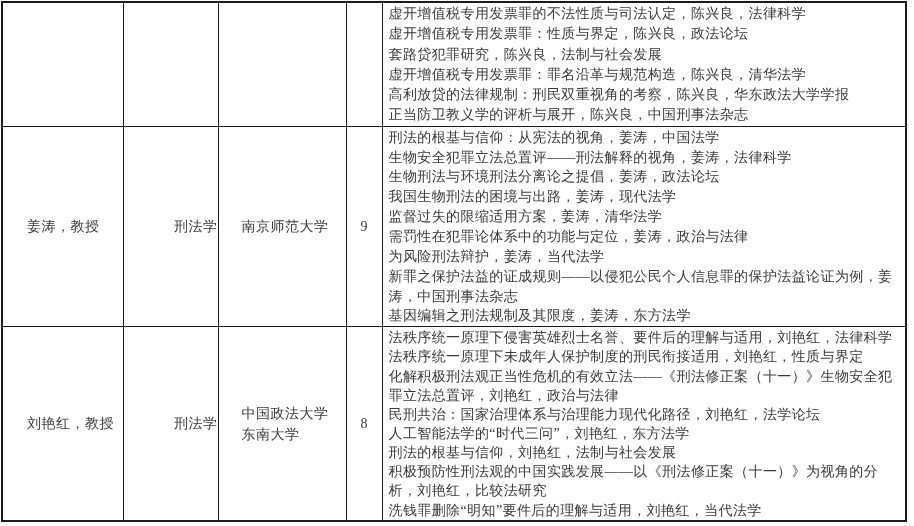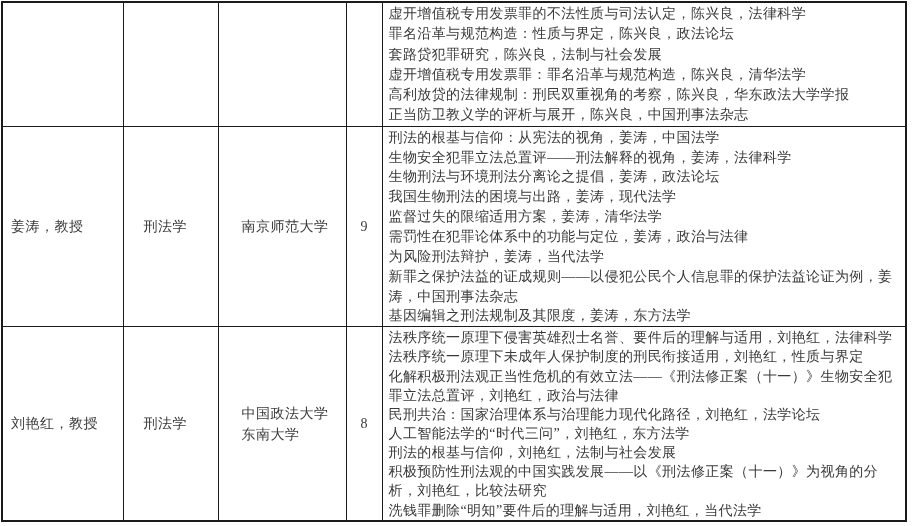--- a/index.html
+++ b/index.html
@@ -28,22 +28,22 @@
     border:1px solid #1b1b1b;
     font-size:14px;
     color:#3a3a3a;
     vertical-align:middle;
     padding:0;
     overflow:hidden;
   }
   tr.r0{height:121px;}
   tr.r1{height:197px;}
   tr.r2{height:189px;}
-  td.name-cell{padding-left:8px;letter-spacing:0.5px;}
-  td.field-cell{padding-left:20px;letter-spacing:0.5px;}
+  td.name-cell{padding-left:24px;letter-spacing:0.5px;}
+  td.field-cell{padding-left:9px;letter-spacing:0.5px;text-align:right;}
   td.uni-cell{padding-left:23px;}
   td.uni-cell .uni-line{line-height:21px;letter-spacing:0.5px;}
   td.count-cell{text-align:center;}
   td.pubs-cell{
     vertical-align:top;
     padding:1px 6px 0 6px;
   }
   .pub-line{
     letter-spacing:0.4px;
   }
@@ -64,21 +64,21 @@
       <col style="width:524px">
     </colgroup>
     <tbody>
       <tr class="r0">
         <td class="name-cell"></td>
         <td class="field-cell"></td>
         <td class="uni-cell"></td>
         <td class="count-cell"></td>
         <td class="pubs-cell">
             <div class="pub-line">虚开增值税专用发票罪的不法性质与司法认定，陈兴良，法律科学</div>
-            <div class="pub-line">罪名沿革与规范构造：性质与界定，陈兴良，政法论坛</div>
+            <div class="pub-line">虚开增值税专用发票罪：性质与界定，陈兴良，政法论坛</div>
             <div class="pub-line">套路贷犯罪研究，陈兴良，法制与社会发展</div>
             <div class="pub-line">虚开增值税专用发票罪：罪名沿革与规范构造，陈兴良，清华法学</div>
             <div class="pub-line">高利放贷的法律规制：刑民双重视角的考察，陈兴良，华东政法大学学报</div>
             <div class="pub-line">正当防卫教义学的评析与展开，陈兴良，中国刑事法杂志</div>
           </td>
       </tr>
       <tr class="r1">
         <td class="name-cell">姜涛，教授</td>
         <td class="field-cell">刑法学</td>
         <td class="uni-cell">

